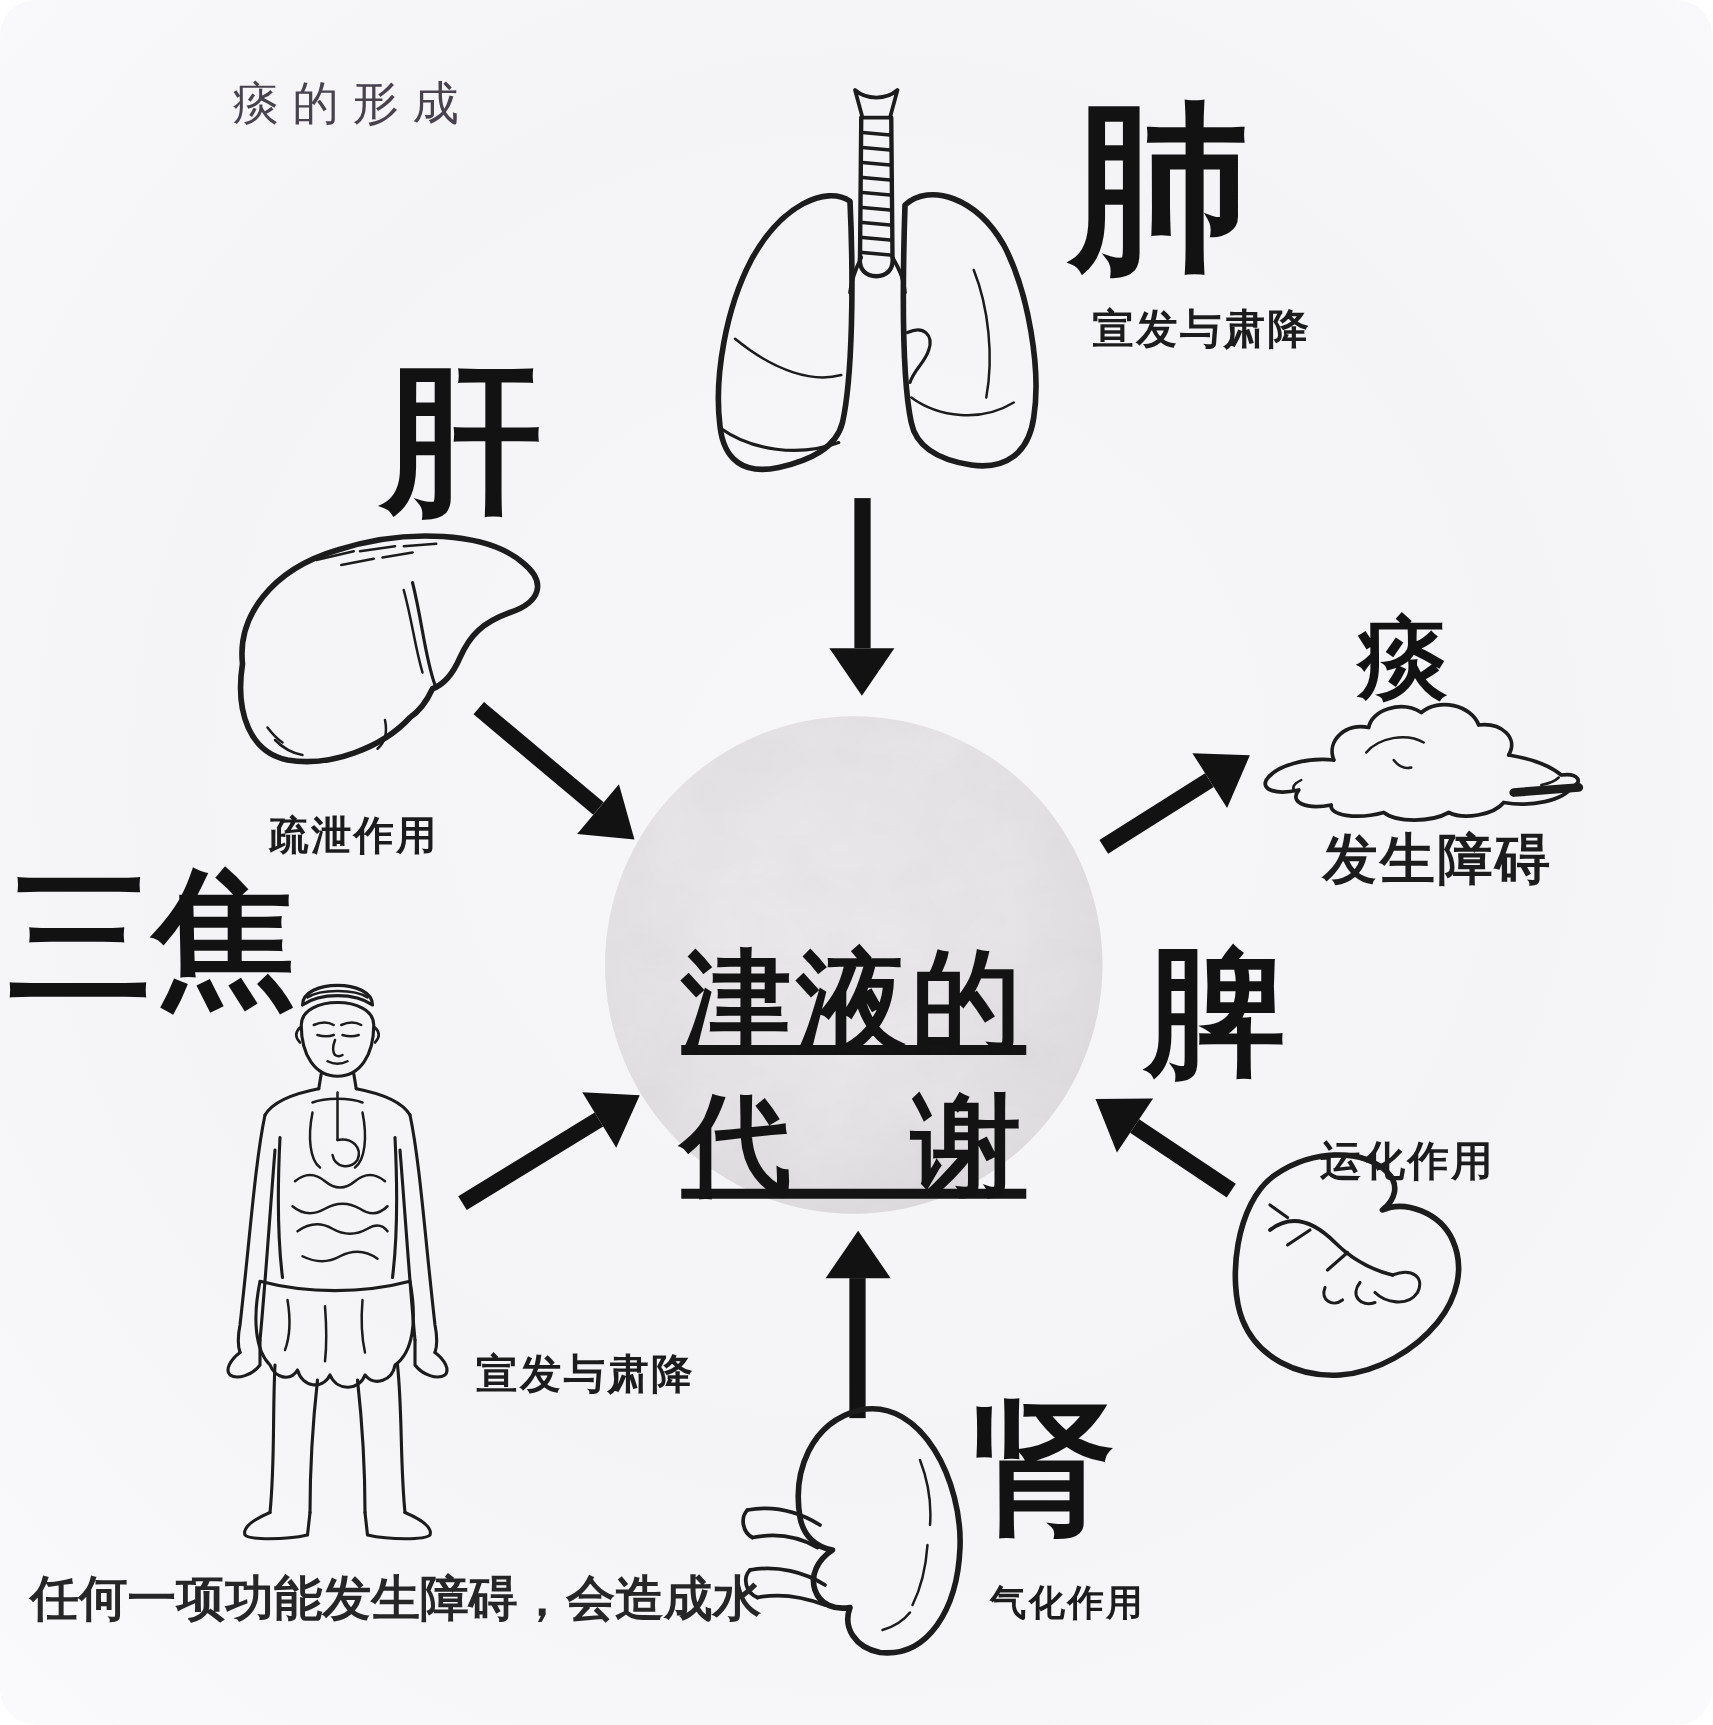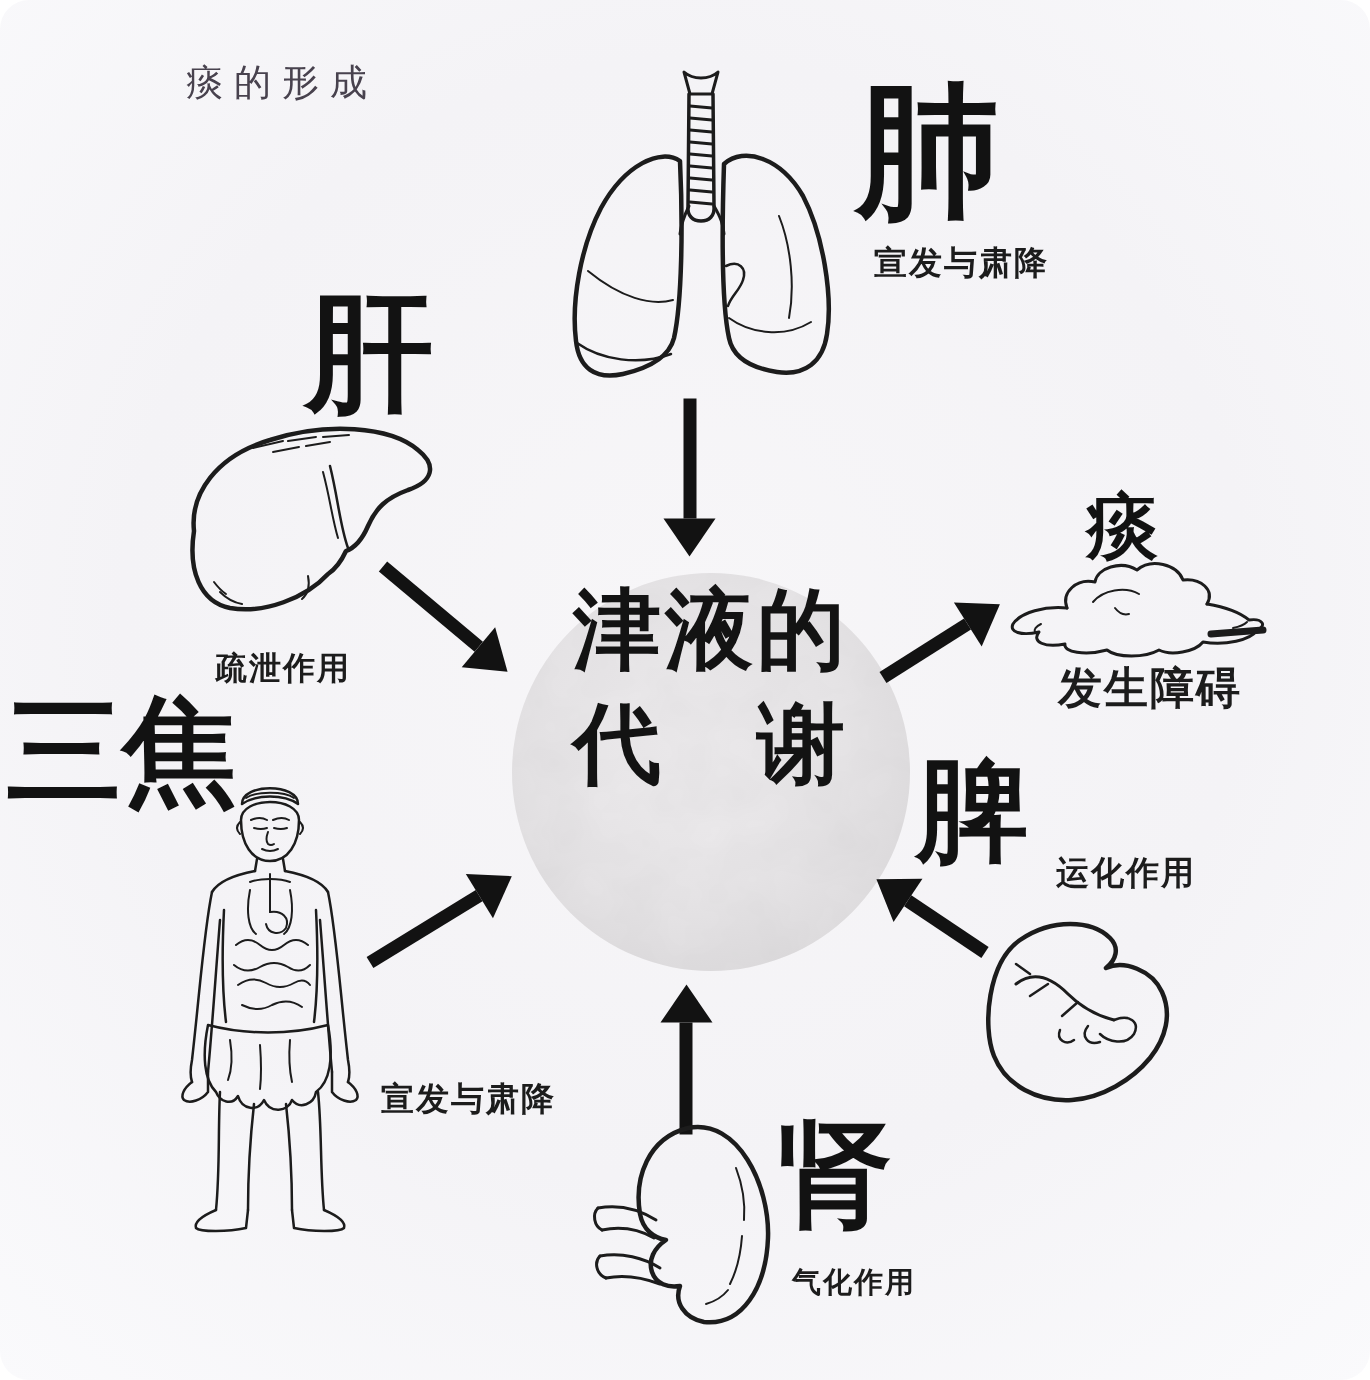--- a/index.html
+++ b/index.html
@@ -26,22 +26,22 @@
   }
   .arrow{position:absolute;height:13px;background:#121212;transform-origin:0 50%;}
   .arrow::after{
     content:'';position:absolute;right:-38px;top:50%;transform:translateY(-50%);
     width:0;height:0;border-left:38px solid #121212;
     border-top:26px solid transparent;border-bottom:26px solid transparent;
   }
   .organ-svg{position:absolute;}
   .organ-svg path,.organ-svg line,.organ-svg ellipse{fill:none;stroke:#1c1c1c;stroke-linecap:round;stroke-linejoin:round;}
   #center-circle{
-    position:absolute;left:511px;top:572px;width:400px;height:400px;border-radius:50%;
-    display:flex;flex-direction:column;align-items:center;justify-content:flex-start;
+    position:absolute;left:483px;top:572px;width:400px;height:400px;border-radius:50%;
+    display:flex;flex-direction:column;align-items:center;justify-content:flex-end;text-decoration:underline;
   }
   #center-text{
     position:relative;text-align:center;font-family:"DejaVu Serif", serif;
     font-weight:900;font-size:88px;line-height:1.3;color:#131313;white-space:pre;
     letter-spacing:4px;z-index:2;
   }
 </style>
 </head>
 <body>
 
@@ -198,18 +198,19 @@
   <div class="cjk-big" style="left:856px;top:78px;font-size:145px;">肺</div>
   <div class="cjk-big" style="left:305px;top:288px;font-size:128px;">肝</div>
   <div class="cjk-big" style="left:6px;top:692px;font-size:116px;">三焦</div>
   <div class="cjk-big" style="left:916px;top:754px;font-size:112px;">脾</div>
   <div class="cjk-big" style="left:778px;top:1116px;font-size:114px;">肾</div>
   <div class="cjk-big" style="left:1086px;top:490px;font-size:72px;">痰</div>
 
   <div class="cjk-label" style="left:874px;top:246px;font-size:33px;">宣发与肃降</div>
   <div class="cjk-label" style="left:215px;top:652px;font-size:32px;">疏泄作用</div>
   <div class="cjk-label" style="left:381px;top:1082px;font-size:33px;">宣发与肃降</div>
-  <div class="cjk-label" style="left:1056px;top:856px;font-size:33px;">运化作用</div>
+  <div class="cjk-label" style="left:1056px;top:912px;font-size:33px;">运化作用</div>
   <div class="cjk-label" style="left:792px;top:1268px;font-size:29px;">气化作用</div>
   <div class="cjk-label" style="left:1058px;top:666px;font-size:44px;">发生障碍</div>
 
+  <div class="footer-line" style="top:1252px;">任何一项功能发生障碍，会造成水</div>
 
 </div>
 
 </body></html>

